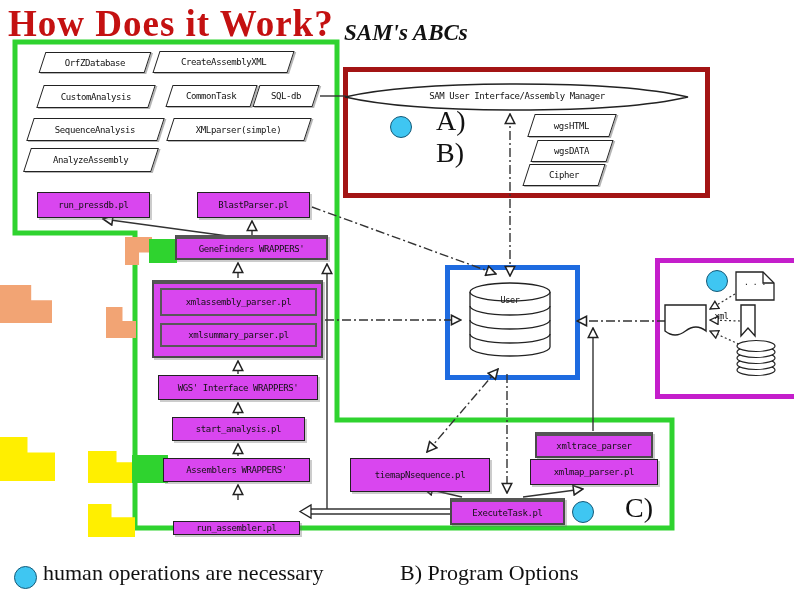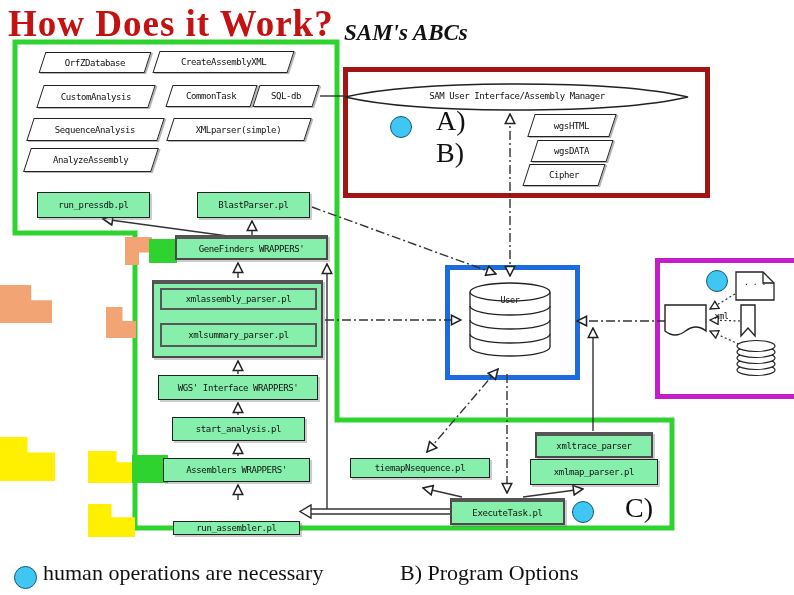--- a/index.html
+++ b/index.html
@@ -12,21 +12,21 @@
   
   .frame { position:absolute; border-style:solid; z-index:1; background:transparent; }
   .frame-red    { border-width:5px; border-color:#a31414; }
   .frame-blue   { border-width:5px; border-color:#1e6be0; }
   .frame-purple { border-width:5px; border-color:#c41ecb; }
 
   
   .piece { position:absolute; z-index:2; }
 
   
-  .box { position:absolute; background:#86efac; border:1.4px solid #222;
+  .box { position:absolute; background:#d946ef; border:1.4px solid #222;
          box-shadow:2px 2px 0 rgba(110,110,110,.35);
          display:flex; align-items:center; justify-content:center;
          font-size:9px; letter-spacing:-0.4px; color:#111;
          white-space:nowrap; z-index:5; box-sizing:border-box; }
   .box.heavy { border:2px solid #4a4a4a; border-top:4px solid #555; }
   .box.inner { border:2px solid #585858; box-shadow:none; }
 
   
   .para { position:absolute; background:#fff; border:1.3px solid #222;
           transform:skewX(-18deg); box-shadow:2px 1px 0 rgba(90,90,90,.45);
@@ -175,28 +175,28 @@
     </div>
   <div class="para" style="left:27px;top:148px;width:128px;height:24px;">
       <span>AnalyzeAssembly</span>
     </div>
 
   <div class="box" style="left:37px;top:192px;width:113px;height:26px;">run_pressdb.pl</div>
   <div class="box" style="left:197px;top:192px;width:113px;height:26px;">BlastParser.pl</div>
 
   <div class="box heavy" style="left:175px;top:235px;width:153px;height:25px;">GeneFinders WRAPPERS'</div>
   <div class="box heavy" style="left:152px;top:280px;width:171px;height:78px;"></div>
-  <div class="box inner" style="left:160px;top:288px;width:157px;height:22px;">xmlassembly_parser.pl</div>
+  <div class="box inner" style="left:160px;top:288px;width:157px;height:28px;">xmlassembly_parser.pl</div>
   <div class="box inner" style="left:160px;top:323px;width:157px;height:24px;">xmlsummary_parser.pl</div>
   <div class="box" style="left:158px;top:375px;width:160px;height:25px;">WGS' Interface WRAPPERS'</div>
   <div class="box" style="left:172px;top:417px;width:133px;height:24px;">start_analysis.pl</div>
   <div class="box" style="left:163px;top:458px;width:147px;height:24px;">Assemblers WRAPPERS'</div>
   <div class="box" style="left:173px;top:502px;width:127px;height:14px;margin-top:19px;">run_assembler.pl</div>
 
-  <div class="box" style="left:350px;top:458px;width:140px;height:20px;">tiemapNsequence.pl</div>
+  <div class="box" style="left:350px;top:458px;width:140px;height:34px;">tiemapNsequence.pl</div>
   <div class="box heavy" style="left:450px;top:498px;width:115px;height:27px;">ExecuteTask.pl</div>
   <div class="box heavy" style="left:535px;top:432px;width:118px;height:26px;">xmltrace_parser</div>
   <div class="box" style="left:530px;top:459px;width:128px;height:26px;">xmlmap_parser.pl</div>
 
   <div class="ann shapelabel" style="left:352px;top:91px;width:330px;">SAM User Interface/Assembly Manager</div>
   <div class="bcirc" style="left:390px;top:116px;width:22px;height:22px;"></div>
   <div class="ann bigletter" style="left:436px;top:105px;">A)</div>
   <div class="ann bigletter" style="left:436px;top:137px;">B)</div>
   <div class="para" style="left:531px;top:114px;width:82px;height:23px;">
       <span>wgsHTML</span>

